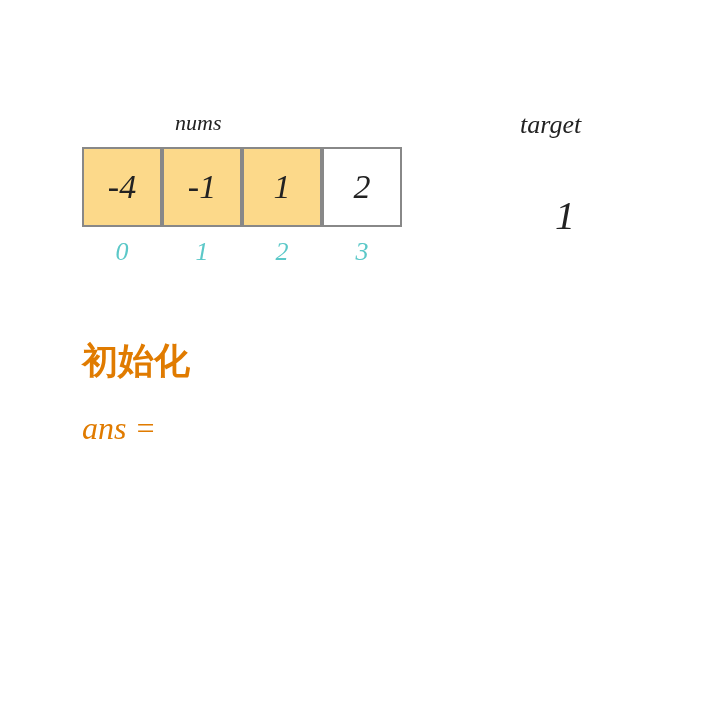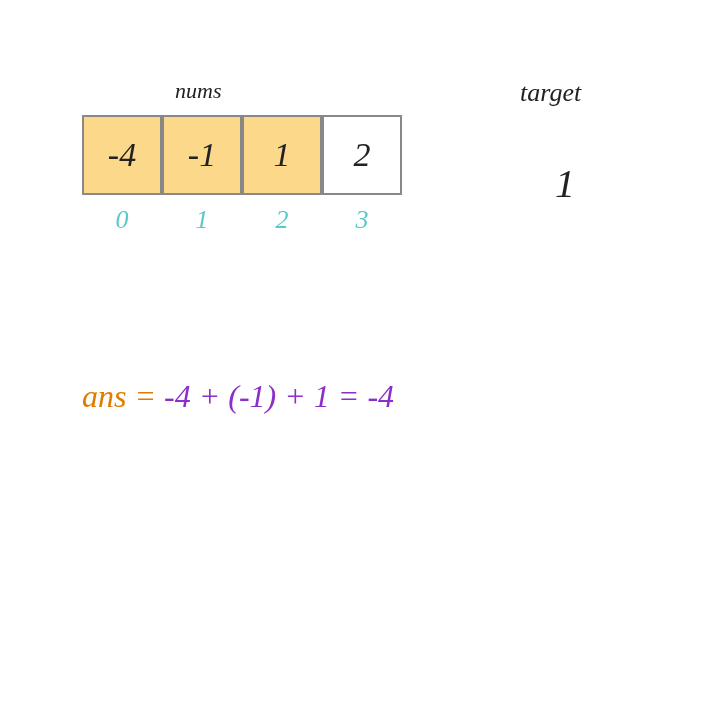--- a/index.html
+++ b/index.html
@@ -9,20 +9,21 @@
       background: #ffffff;
       font-family: 'Arial', sans-serif;
       overflow: hidden;
       position: relative;
     }
 
     .canvas {
       width: 720px;
       height: 664px;
       position: relative;
+      margin-top: 32px;
     }
 
     
     .label-nums {
       position: absolute;
       top: 78px;
       left: 175px;
       font-size: 22px;
       color: #222;
       font-family: 'Georgia', serif;
@@ -152,19 +153,19 @@
 
   <div class="index-container">
     <div class="index-label">0</div>
     <div class="index-label">1</div>
     <div class="index-label">2</div>
     <div class="index-label">3</div>
   </div>
 
   <div class="target-value">1</div>
 
+  <div class="init-label">初始化</div>
 
   <div class="ans-equation">
     <span class="ans-part-orange">ans = </span>
-    <span class="ans-part-purple">-4 + (-1) + 1 = -4</span>
   </div>
 
 </div>
 
 </body></html>

